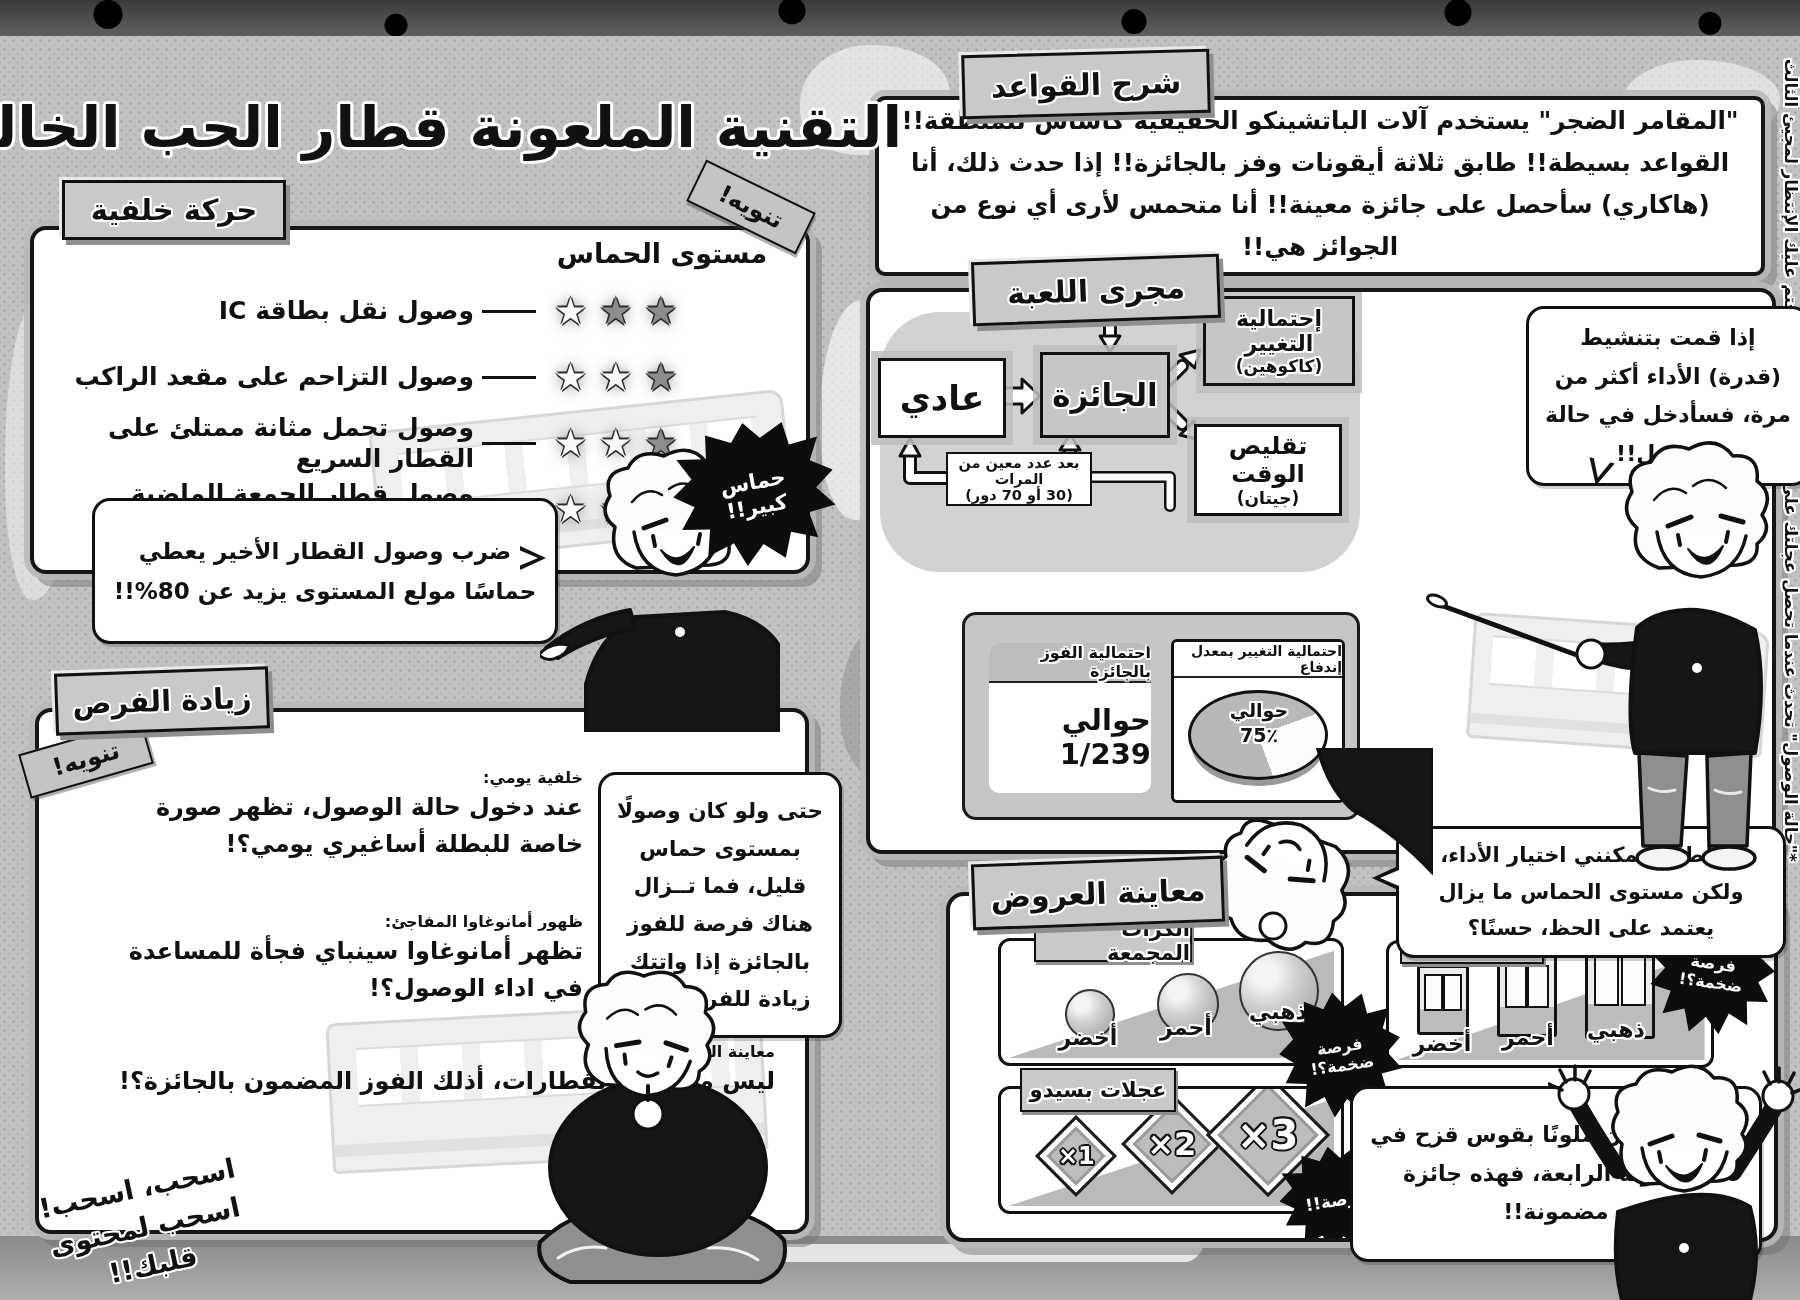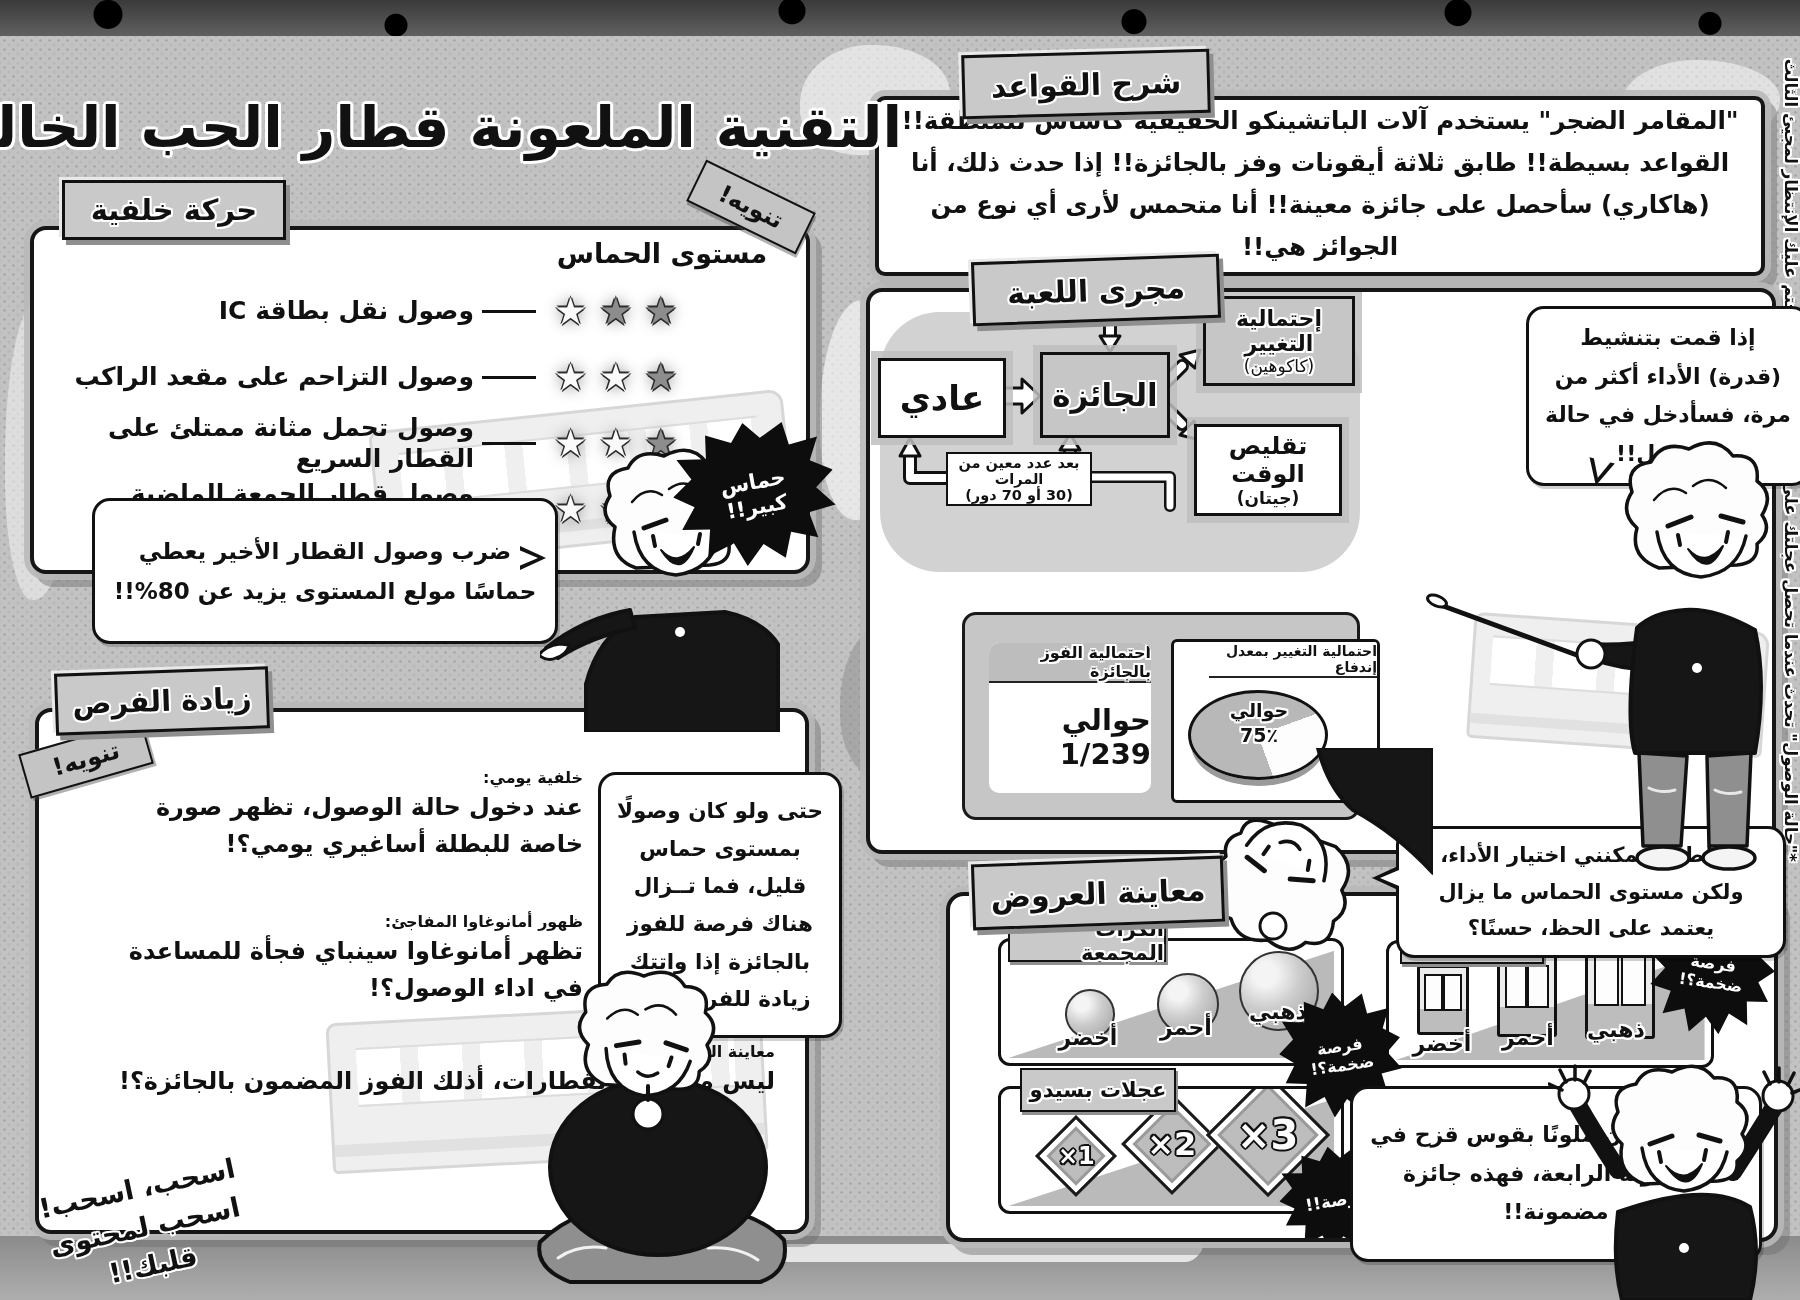--- a/index.html
+++ b/index.html
@@ -234,39 +234,39 @@
     </svg>
 
     <div class="node ar" style="left:8px;top:66px;width:122px;height:74px;background:#fff;font-size:34px;font-weight:800;">
       <span>عادي</span>
     </div>
     <div class="node ar" style="left:170px;top:60px;width:124px;height:80px;background:#c6c6c6;font-size:31px;font-weight:800;">
       <span class="ow">الجائزة</span>
     </div>
     <div class="node ar" style="left:324px;top:4px;width:146px;height:84px;background:#c6c6c6;margin-left:9px;">
       <span class="ow" style="font-size:22px;font-weight:800;">إحتمالية التغيير</span>
-      <span class="ow" style="font-size:17px;font-weight:400;">(كاكوهين)</span>
+      <span class="ow" style="font-size:17px;font-weight:700;">(كاكوهين)</span>
     </div>
     <div class="node ar" style="left:324px;top:132px;width:142px;height:86px;background:#fff;">
       <span style="font-size:24px;font-weight:800;">تقليص الوقت</span>
       <span style="font-size:17px;font-weight:800;">(جيتان)</span>
     </div>
     <div class="node ar" style="left:76px;top:160px;width:142px;height:50px;background:#fff;border-width:2.5px;box-shadow:none;z-index:3;">
       <span style="font-size:14.5px;font-weight:800;text-align:center;">بعد عدد معين من المرات</span>
       <span style="font-size:14.5px;font-weight:800;">(30 أو 70 دور)</span>
     </div>
 
     <div class="abs" style="left:92px;top:320px;width:392px;height:202px;background:#c6c6c6;border:3px solid #1a1a1a;border-radius:14px;z-index:3;">
       <div class="stat-card" style="left:24px;top:28px;width:162px;height:150px;">
         <div class="stat-head ar" style="height:38px;">
           <span class="ow" style="font-size:16px;font-weight:800;">احتمالية الفوز بالجائزة</span>
         </div>
         <div class="ar" style="height:108px;display:flex;align-items:center;justify-content:center;font-size:29px;font-weight:800;">حوالي 1/239</div>
       </div>
-      <div class="stat-card" style="left:206px;top:24px;width:168px;height:158px;border:3px solid #111;border-radius:6px;padding-left:35px;">
+      <div class="stat-card" style="left:206px;top:24px;width:168px;height:158px;border:3px solid #111;border-radius:6px;">
         <div class="stat-head ar" style="height:34px;background:#fff;">
           <span style="font-size:14px;font-weight:800;">احتمالية التغيير بمعدل إندفاع</span>
         </div>
         <div class="abs" style="left: 14px; top: 48px; width: 134px; height: 84px; border: 3px solid rgb(17, 17, 17); border-radius: 50%; box-shadow: rgb(154, 154, 154) 0px 9px 0px -3px; background: conic-gradient(from 160deg, rgb(184, 184, 184) 0deg, rgb(184, 184, 184) 75%, rgb(253, 253, 253) 75%, rgb(253, 253, 253) 100%);"></div>
         <div class="ar ow" style="position:absolute;left:30px;top:56px;width:110px;text-align:center;font-size:19px;font-weight:800;line-height:1.3;z-index:4;">
           <div>حوالي</div>
           <div>75٪</div>
         </div>
       </div>
     </div>
@@ -320,21 +320,21 @@
 
     <div class="sub-box" style="left:48px;top:42px;width:340px;height:122px;">
       <div class="ramp"></div>
       <div class="ball" style="left:64px;top:48px;width:46px;height:46px;"></div>
       <div class="ball" style="left:156px;top:32px;width:58px;height:58px;"></div>
       <div class="ball" style="left:238px;top:10px;width:76px;height:76px;"></div>
       <div class="mini-label ar ow" style="left:42px;top:84px;width:90px;">أخضر</div>
       <div class="mini-label ar ow" style="left:140px;top:74px;width:90px;">أحمر</div>
       <div class="mini-label ar ow" style="left:232px;top:58px;width:90px;">ذهبي</div>
     </div>
-    <div class="sub-label ar" style="left:58px;top:24px;width:154px;height:38px;font-size:21px;">
+    <div class="sub-label ar" style="left:84px;top:24px;width:154px;height:38px;font-size:21px;">
       <span class="ow">الكرات المجمعة</span>
     </div>
     <div class="burst ar" style="left:330px;top:96px;width:86px;height:92px;font-size:16px;transform:rotate(-8deg);padding:18px;">
       <span>فرصة ضخمة؟!</span>
     </div>
 
     <div class="sub-box" style="left:436px;top:44px;width:322px;height:122px;">
       <div class="ramp"></div>
       <div class="door" style="left:28px;top:22px;width:46px;height:64px;">
         <div class="pane" style="left:9%;"></div>

